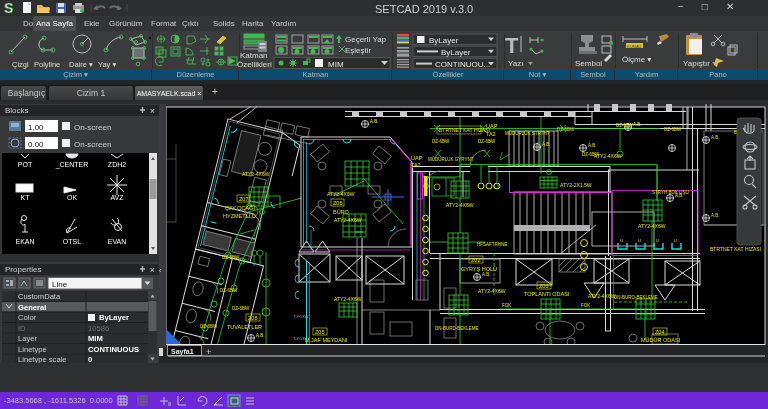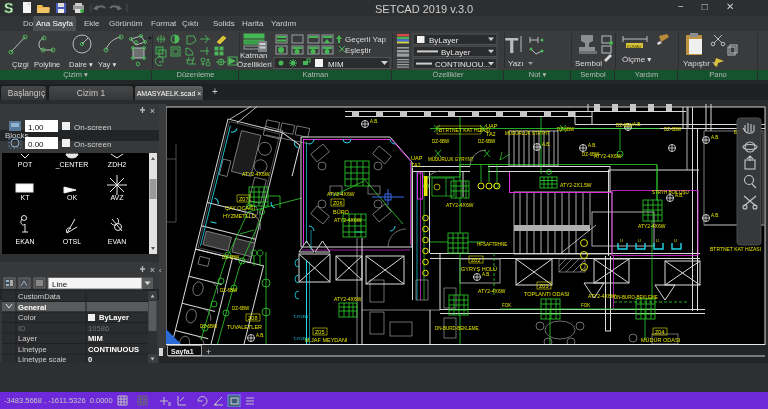--- a/index.html
+++ b/index.html
@@ -3,30 +3,30 @@
 <style>
 *{margin:0;padding:0;box-sizing:border-box;}
 html,body{width:768px;height:409px;overflow:hidden;background:#2e2f31;font-family:"Liberation Sans",sans-serif;}
 #app{position:relative;width:768px;height:409px;color:#d8d8d8;}
 .abs{position:absolute;}
 
 #titlebar{position:absolute;left:0;top:0;width:768px;height:16px;background:#2d2e30;}
 #menubar{position:absolute;left:0;top:16px;width:768px;height:15px;background:#333436;font-size:8px;color:#cfcfcf;}
 .mi{position:absolute;top:0;height:15px;line-height:15px;}
 #ribbon{position:absolute;left:0;top:31px;width:768px;height:39px;background:#3a3b3d;}
-#grouplabels{position:absolute;left:0;top:70px;width:768px;height:10px;background:#14532d;font-size:7.5px;color:#b8b8b8;}
+#grouplabels{position:absolute;left:0;top:70px;width:768px;height:10px;background:#0c4a6e;font-size:7.5px;color:#b8b8b8;}
 .gl{position:absolute;top:0;height:10px;line-height:10px;text-align:center;border-right:1px solid #2a2b2d;}
 #gap1{position:absolute;left:0;top:80px;width:768px;height:4px;background:#242527;}
 #tabbar{position:absolute;left:0;top:84px;width:768px;height:16px;background:#1f2022;}
 .dtab{position:absolute;top:1px;height:15px;font-size:8.5px;color:#c8c8c8;text-align:center;line-height:15px;background:linear-gradient(#474849,#353637);border:1px solid #1a1a1a;border-bottom:none;border-radius:3px 3px 0 0;}
 #gap2{position:absolute;left:0;top:100px;width:768px;height:4px;background:#2a2b2d;}
 
 #blocks{position:absolute;left:0;top:104px;width:159px;height:150px;background:#373839;}
 #props{position:absolute;left:0;top:262px;width:159px;height:101px;background:#373839;}
-.ptitle{position:absolute;left:0;width:100%;height:11px;background:#232426;color:#cfcfcf;font-size:8px;line-height:11px;padding-left:5px;margin-top:25px;}
+.ptitle{position:absolute;left:0;width:100%;height:11px;background:#232426;color:#cfcfcf;font-size:8px;line-height:11px;padding-left:5px;}
 
 #canvas{position:absolute;left:159px;top:104px;width:609px;height:259px;background:#2a2b2d;}
 
 #cmd{position:absolute;left:0;top:363px;width:768px;height:29px;background:#4a4b4d;}
 #cmdrow1{position:absolute;left:14px;top:0px;width:753px;height:14px;background:#e9e9e9;border:1px solid #5a5a5a;color:#111;font-family:"Liberation Mono",monospace;font-size:8.5px;line-height:13px;padding-left:4px;}
 #cmdrow2{position:absolute;left:14px;top:14px;width:753px;height:15px;background:#ffffff;border:1px solid #5a5a5a;color:#111;font-family:"Liberation Mono",monospace;font-size:8.5px;line-height:14px;padding-left:4px;}
 #status{position:absolute;left:0;top:392px;width:768px;height:33px;background:#6d28d9;color:#c4c4c4;font-size:7.5px;}
 </style></head>
 <body>
 <div id="app">

